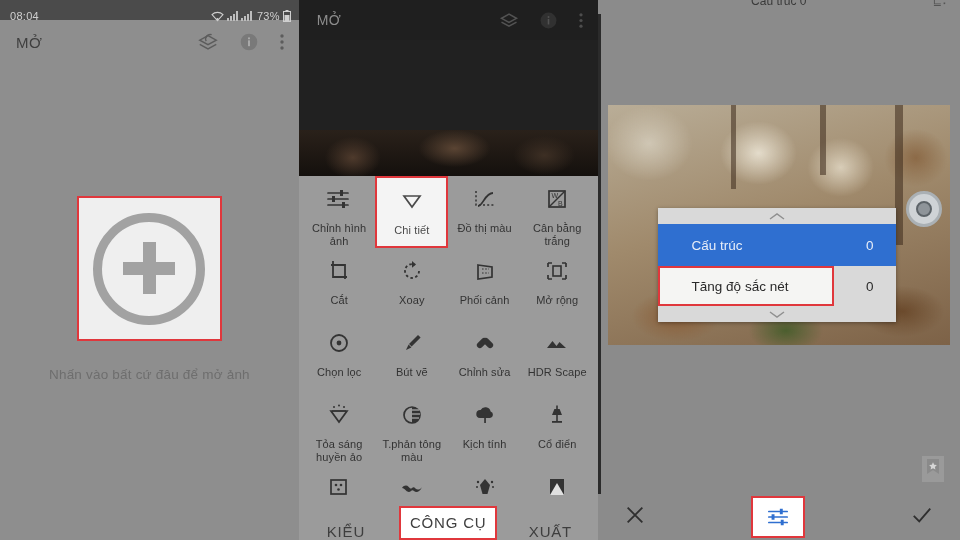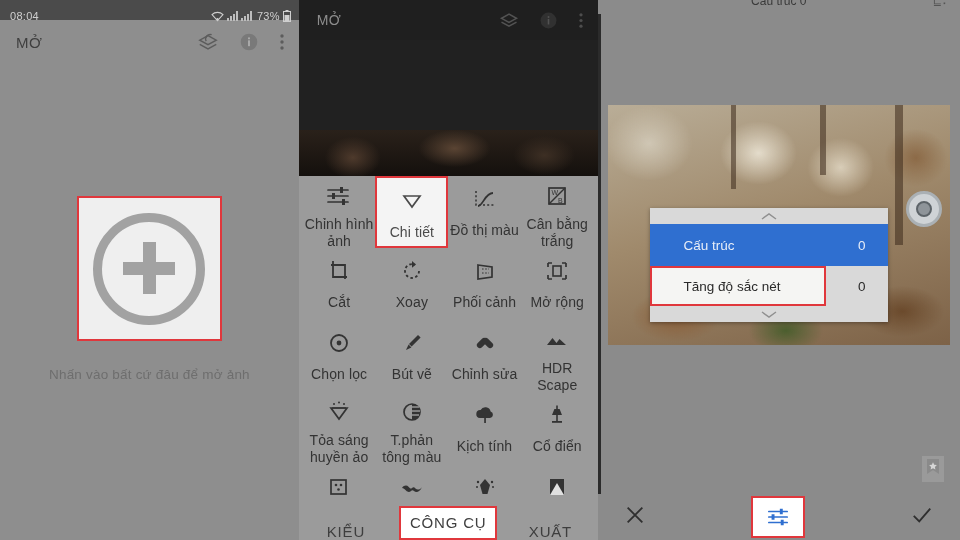--- a/index.html
+++ b/index.html
@@ -69,21 +69,21 @@
 
   .toolgrid {
     position: absolute; top: 176px; left: 0; right: 0; bottom: 36px;
     display: grid; grid-template-columns: repeat(4, 1fr);
     grid-auto-rows: 72px; align-content: start; padding: 0 4px;
     overflow: hidden;
   }
   .tool { display: flex; flex-direction: column; align-items: center; justify-content: flex-start;
     padding-top: 8px; position: relative; }
   .tool .tico { height: 30px; display: flex; align-items: center; justify-content: center; }
-  .tool .tlab { margin-top: 8px; font-size: 14px; color: #333; text-align: center;
+  .tool .tlab { margin-top: 8px; font-size: 11px; color: #333; text-align: center;
     line-height: 1.18; max-width: 72px; letter-spacing: .1px; }
   .tool.sel { background: #f4f4f4; border: 2px solid #e0373c; }
   .tool.sel .tlab { color: #4a4a4a; }
 
   .tabbar {
     position: absolute; left: 0; right: 0; bottom: 0; height: 36px;
     background: #9b9b9b; display: flex; align-items: flex-end;
   }
   .tab { flex: 1; text-align: center; font-size: 15px; color: #3e3e3e; letter-spacing: .8px; }
   .tab.active {
@@ -118,21 +118,21 @@
   .p3-photo .ring {
     position: absolute; right: 8px; top: 86px; width: 36px; height: 36px;
     border-radius: 50%; background: #cfd3d6; border: 3px solid #aab0b4;
   }
   .p3-photo .ring::after {
     content: ""; position: absolute; inset: 7px; border-radius: 50%;
     background: #8e9499; border: 2px solid #5c6368;
   }
 
   .popup {
-    position: absolute; left: 42px; top: 103px; width: 238px;
+    position: absolute; left: 50px; top: 103px; width: 238px;
     background: #d9d9d9; box-shadow: 0 1px 4px rgba(0,0,0,.35);
   }
   .pop-chev { height: 16px; display: flex; align-items: center; justify-content: center; }
   .pop-chev svg { opacity: .55; }
   .pop-row {
     height: 42px; display: flex; align-items: center; justify-content: space-between;
     padding: 0 22px 0 34px; font-size: 13.5px;
   }
   .pop-row.hl { background: #2f6fd0; color: #e8eef8; }
   .pop-row.boxed {

